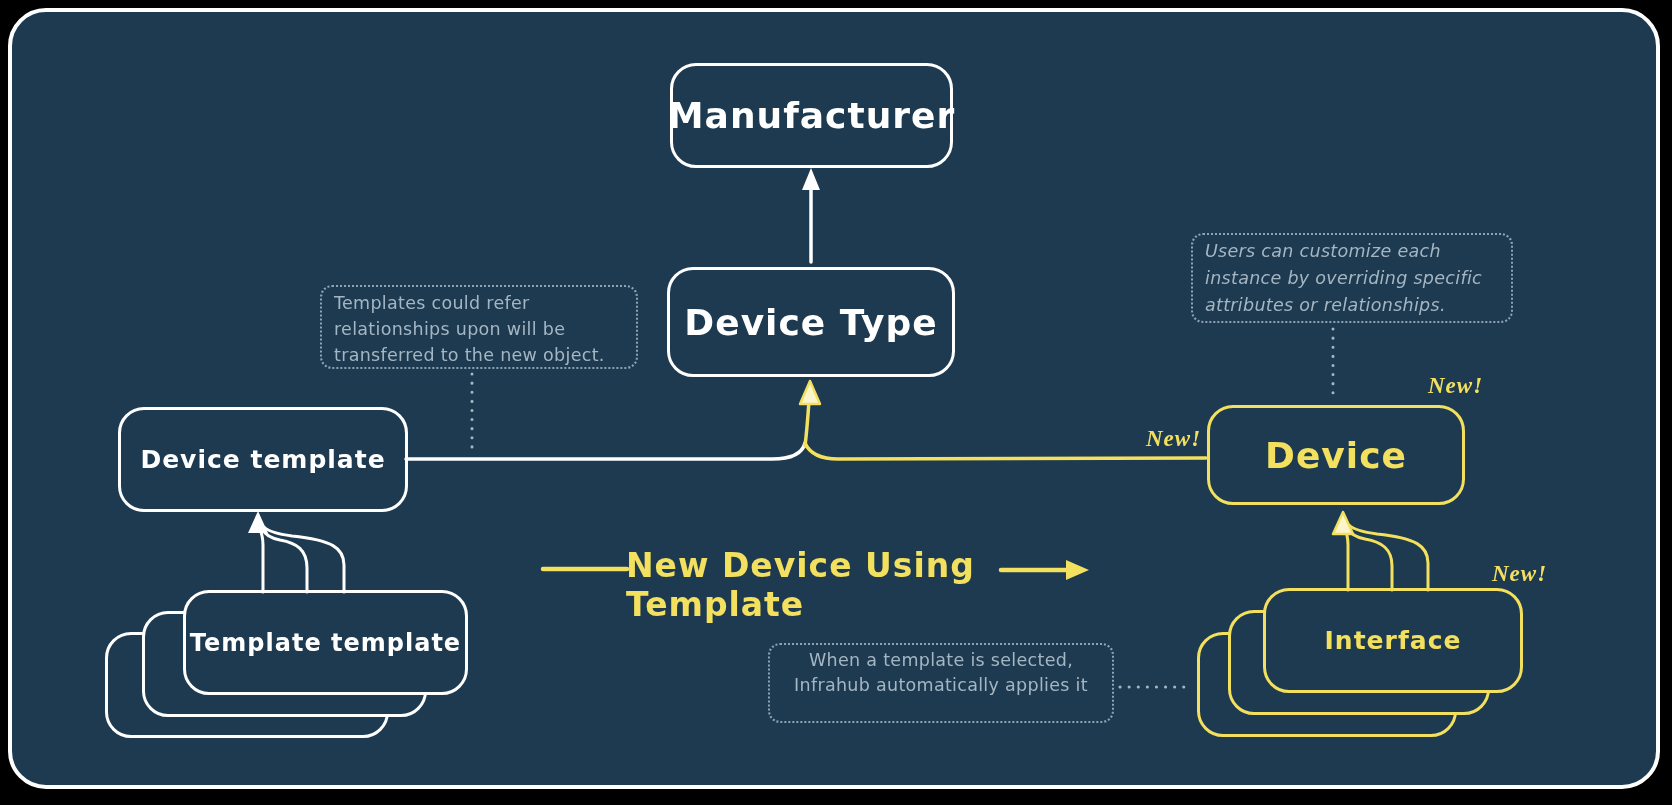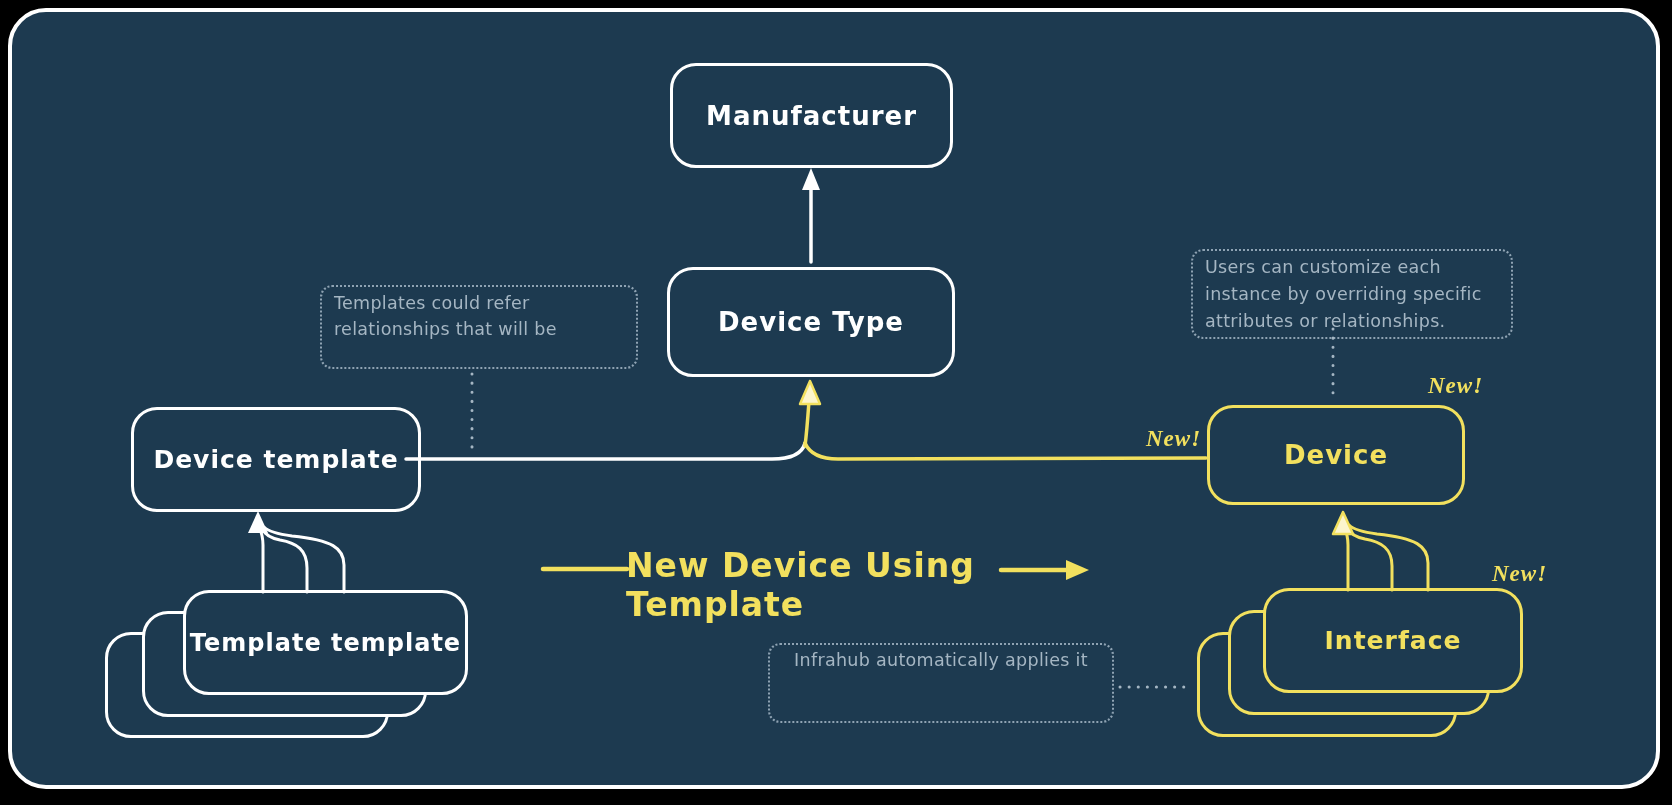--- a/index.html
+++ b/index.html
@@ -4,40 +4,40 @@
 <style>
   html,body{margin:0;padding:0;background:#000;}
   body{width:1672px;height:805px;position:relative;overflow:hidden;
        font-family:"DejaVu Sans", sans-serif;}
   #canvas{position:absolute;left:8px;top:8px;width:1652px;height:781px;
           box-sizing:border-box;background:#1d3a50;border:4px solid #ffffff;
           border-radius:38px;}
   .node{position:absolute;box-sizing:border-box;background:#1d3a50;
         border:3px solid #ffffff;border-radius:26px;display:flex;
         align-items:center;justify-content:center;color:#ffffff;
-        font-size:26px;font-weight:bold;letter-spacing:1px;z-index:3;}
+        font-size:36px;font-weight:bold;letter-spacing:1px;z-index:3;}
   .node.yellow{border-color:#f2e05e;color:#f2e05e;}
   .stackbox{z-index:1;}
   .stackbox.mid{z-index:2;}
   .stackbox.front{z-index:3;}
   #box-manufacturer{left:670px;top:63px;width:283px;height:105px;}
   #box-device-type{left:667px;top:267px;width:288px;height:110px;}
-  #box-device-template{left:131px;top:407px;width:290px;height:105px;font-size:25px;}
+  #box-device-template{left:118px;top:407px;width:290px;height:105px;font-size:25px;}
   #itpl-back{left:105px;top:632px;width:284px;height:106px;}
   #itpl-mid{left:142px;top:611px;width:285px;height:106px;}
   #itpl-front{left:183px;top:590px;width:285px;height:105px;font-size:24px;}
   #box-device{left:1207px;top:405px;width:258px;height:100px;}
   #ifc-back{left:1197px;top:632px;width:260px;height:105px;}
   #ifc-mid{left:1228px;top:610px;width:262px;height:105px;}
   #ifc-front{left:1263px;top:588px;width:260px;height:105px;font-size:25px;}
   .annotation{position:absolute;box-sizing:border-box;border:2px dotted #8fa3b3;
               border-radius:12px;color:#a5b6c3;font-size:17.5px;line-height:26px;
               padding:3px 12px;z-index:4;letter-spacing:0.3px;}
   #note-templates{left:320px;top:285px;width:318px;height:84px;}
-  #note-customize{left:1191px;top:249px;width:322px;height:90px;line-height:27px;}
+  #note-customize{left:1191px;top:233px;width:322px;height:90px;line-height:27px;font-style:italic;}
   #note-apply{left:768px;top:643px;width:346px;height:80px;line-height:25px;text-align:center;}
   #flow-label{position:absolute;left:626px;top:546px;width:380px;
               color:#f2e05e;font-size:33px;font-weight:bold;letter-spacing:1px;z-index:4;}
   .new-badge{position:absolute;color:#f2e05e;font-size:23px;font-weight:bold;
              font-style:italic;z-index:5;letter-spacing:1px;font-family:Liberation Serif, serif;}
   #new-device-top{left:1428px;top:373px;}
   #new-device-link{left:1146px;top:426px;}
   #new-interface{left:1492px;top:561px;}
   #wires{position:absolute;left:0;top:0;width:1672px;height:805px;z-index:4;
          pointer-events:none;}
@@ -70,30 +70,32 @@
 </div>
 
 <div class="node yellow stackbox" id="ifc-back"></div>
 <div class="node yellow stackbox mid" id="ifc-mid"></div>
 <div class="node yellow stackbox front" id="ifc-front">
   <span>Interface</span>
 </div>
 
 <div class="annotation" id="note-templates">
   <div>Templates could refer</div>
-  <div>relationships that will be</div>
+  <div>relationships upon will be</div>
+  <div>transferred to the new object.</div>
 </div>
 
 <div class="annotation" id="note-customize">
   <div>Users can customize each</div>
   <div>instance by overriding specific</div>
   <div>attributes or relationships.</div>
 </div>
 
 <div class="annotation" id="note-apply">
+  <div>When a template is selected,</div>
   <div>Infrahub automatically applies it</div>
 </div>
 
 <div id="flow-label">New Device Using Template</div>
 <div class="new-badge" id="new-device-top">New!</div>
 <div class="new-badge" id="new-device-link">New!</div>
 <div class="new-badge" id="new-interface">New!</div>
 
 <svg id="wires" viewBox="0 0 1672 805">
 

